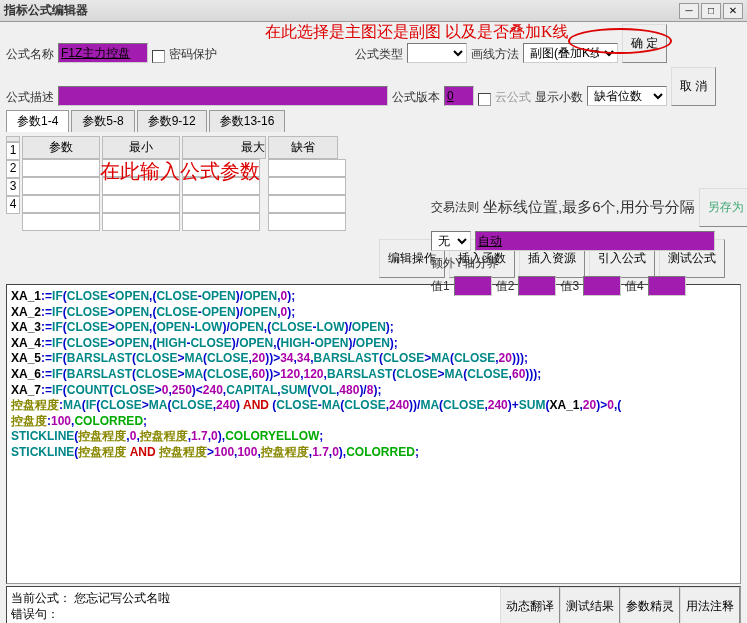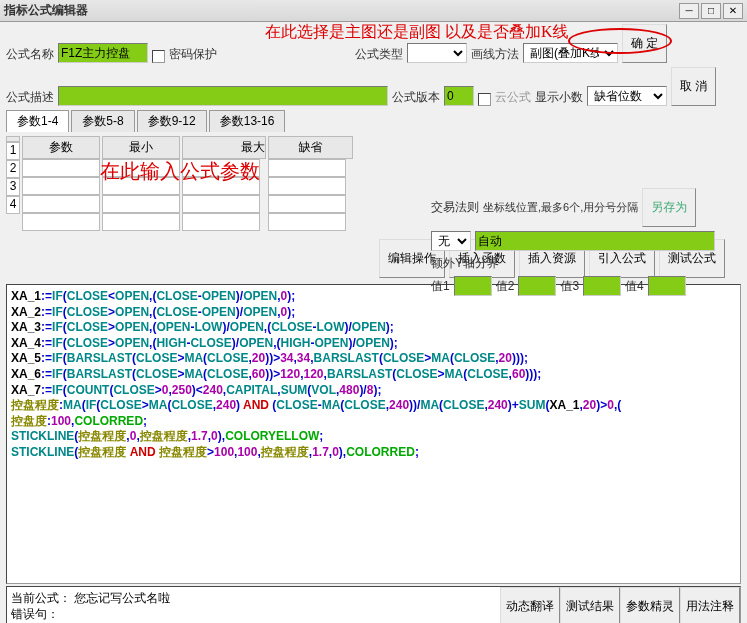--- a/index.html
+++ b/index.html
@@ -3,21 +3,21 @@
 <meta charset="utf-8">
 <style>
 * { box-sizing: border-box; margin: 0; padding: 0; font-family: "SimSun", "Microsoft YaHei", sans-serif; font-size: 12px; }
 body { background: #f0f0f0; width: 747px; height: 623px; overflow: hidden; }
 .titlebar { background: linear-gradient(#e8e8e8, #d8d8d8); height: 22px; display: flex; align-items: center; padding: 0 4px; border-bottom: 1px solid #999; }
 .titlebar-text { flex: 1; color: #333; font-weight: bold; }
 .titlebar-btns { display: flex; gap: 2px; }
 .tb-btn { width: 20px; height: 16px; border: 1px solid #999; background: #eee; display: flex; align-items: center; justify-content: center; font-size: 10px; cursor: pointer; }
 .row { display: flex; align-items: flex-end; padding: 2px 6px; gap: 4px; position: relative; }
 .label { color: #333; white-space: nowrap; }
-.input { border: 1px inset #ccc; background: #84cc16; height: 20px; padding: 0 2px; }
+.input { border: 1px inset #ccc; background: #a21caf; height: 20px; padding: 0 2px; text-decoration: underline; }
 .input-sm { width: 30px; }
 .btn { border: 1px outset #ddd; background: #efefef; padding: 2px 8px; height: 39px; cursor: pointer; white-space: nowrap; }
 .checkbox { width: 13px; height: 13px; border: 1px inset #999; background: #fff; display: inline-block; vertical-align: middle; }
 .select { border: 1px inset #ccc; background: #fff; height: 20px; padding: 0 2px; }
 .annotation { color: #d00; font-size: 14px; font-family: "KaiTi", serif; position: absolute; pointer-events: none; z-index: 10; }
 .circle { position: absolute; border: 2px solid #d00; border-radius: 50%; pointer-events: none; z-index: 9; }
 .tabs { display: flex; padding: 2px 6px 0 6px; }
 .tab { border: 1px solid #999; border-bottom: none; background: #e8e8e8; padding: 2px 10px; margin-right: 2px; cursor: pointer; }
 .tab.active { background: #fff; }
 .param-table { display: flex; padding: 4px 6px; gap: 2px; }
@@ -106,33 +106,33 @@
         <div class="param-cell"></div>
       </div>
       <div class="param-col">
         <div class="param-head" style="width: 84px; text-align: right;">最大</div>
         <div class="param-cell"></div>
         <div class="param-cell"></div>
         <div class="param-cell"></div>
         <div class="param-cell"></div>
       </div>
       <div class="param-col">
-        <div class="param-head" style="width: 85px;">缺省</div>
+        <div class="param-head" style="width: 70px;">缺省</div>
         <div class="param-cell"></div>
         <div class="param-cell"></div>
         <div class="param-cell"></div>
         <div class="param-cell"></div>
       </div>
     </div>
   <div class="annotation" style="left:100px; top:50px; font-size:20px;">在此输入公式参数</div>
 
   <div class="right-panel">
     <div class="rp-row">
       <span class="label">交易法则</span>
-      <span class="label" style="font-size:11px">坐标线位置,最多6个,用分号分隔</span>
+      <span class="label" style="font-size:15px">坐标线位置,最多6个,用分号分隔</span>
       <button class="btn" style="color:#4a7">另存为</button>
     </div>
     <div class="rp-row">
       <select class="select" style="width:40px"><option>无</option></select>
       <input class="input" style="width: 240px;" value="自动">
     </div>
     <div class="rp-row">
         <span class="label">额外Y轴分界</span>
       </div>
     <div class="rp-row">

